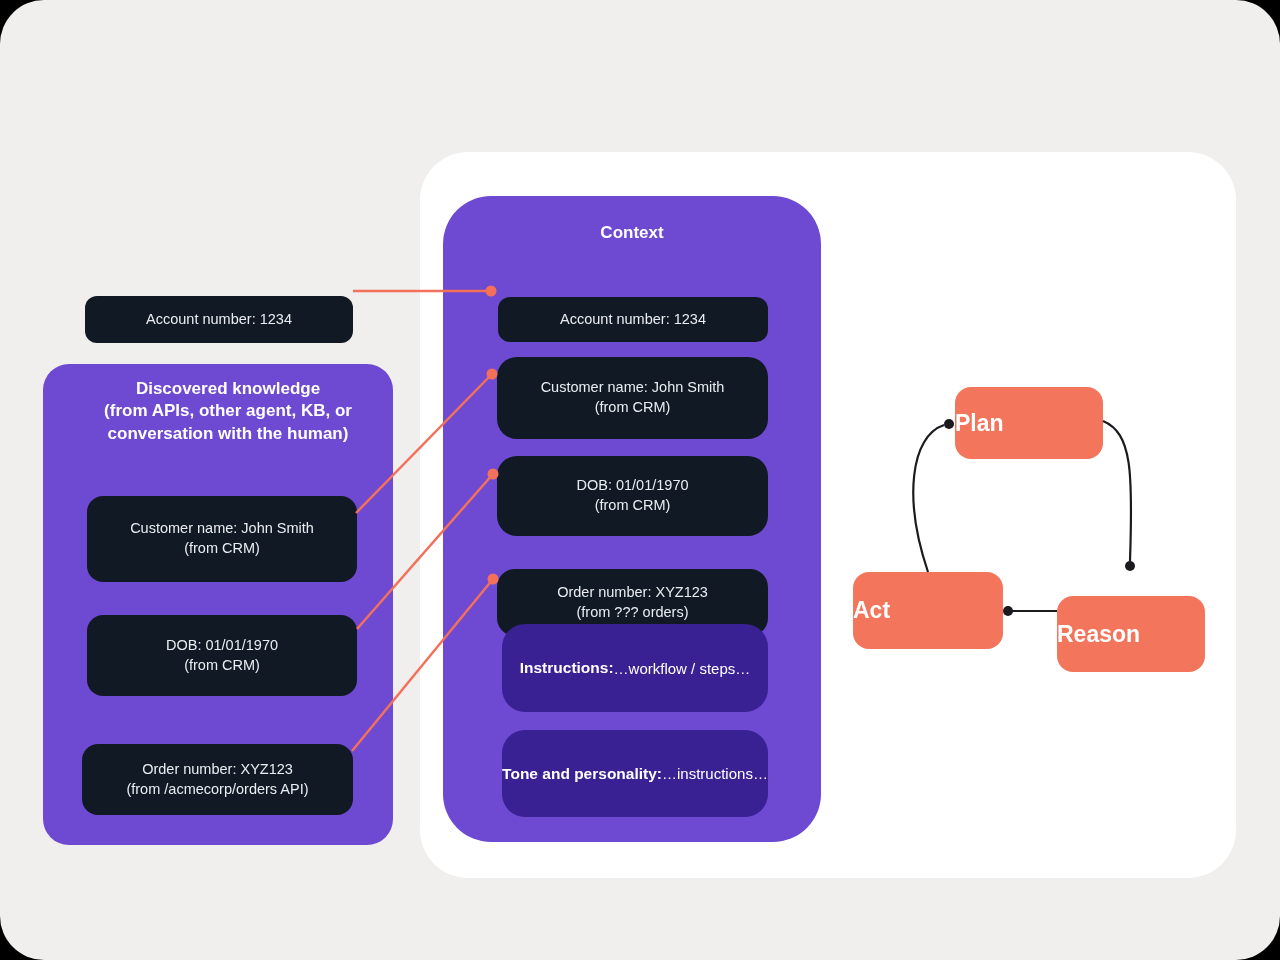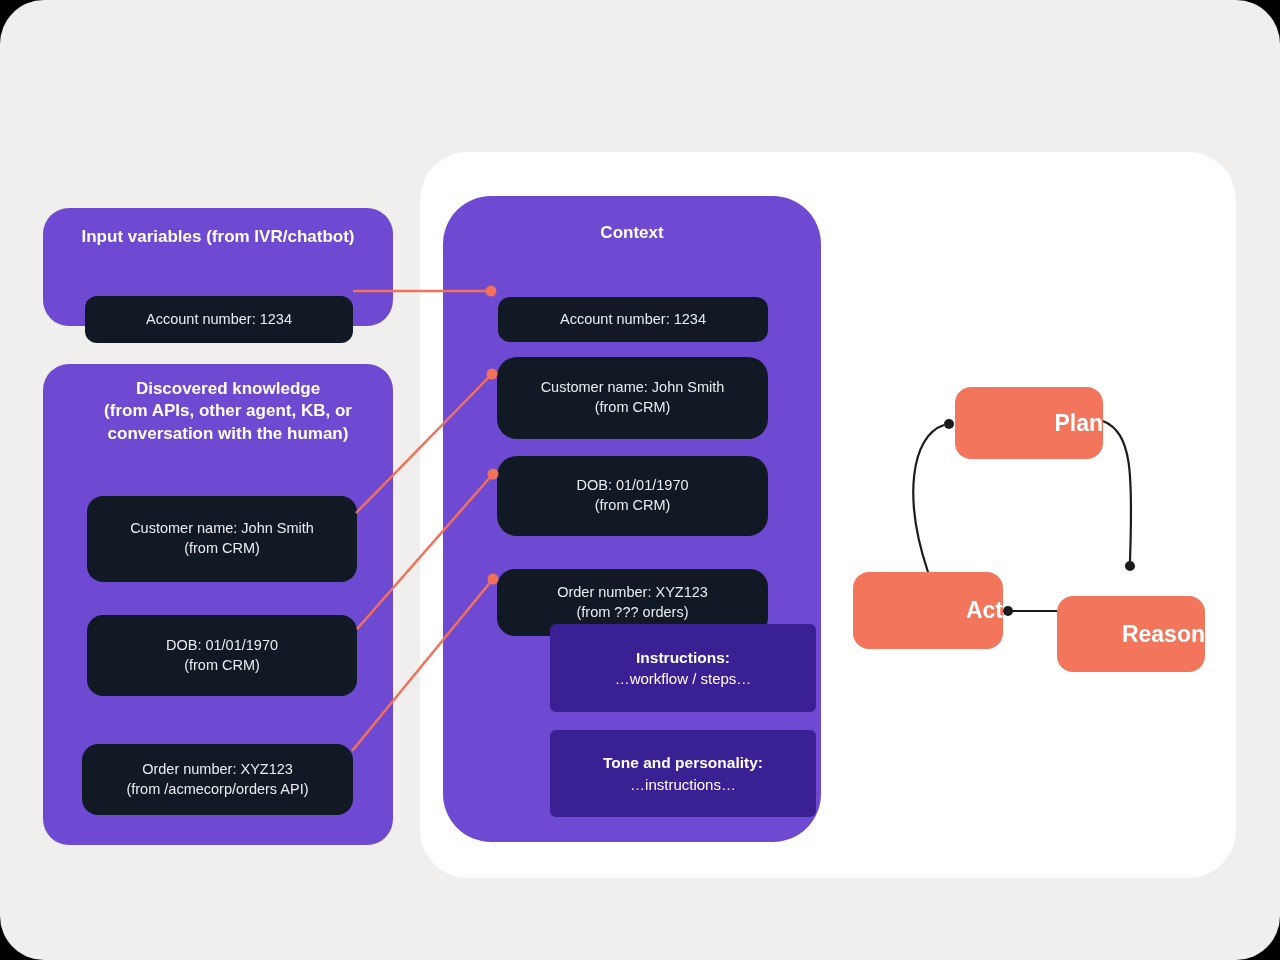--- a/index.html
+++ b/index.html
@@ -18,44 +18,41 @@
   .white-container{position:absolute;left:420px;top:152px;width:816px;height:726px;
                    background:#fff;border-radius:48px;}
   .context-panel{position:absolute;left:443px;top:196px;width:378px;height:646px;
                  background:#6e49d2;border-radius:48px;}
 
   .dark-box{position:absolute;background:#111a24;border-radius:16px;display:flex;
             flex-direction:column;align-items:center;justify-content:center;
             color:#e9edf2;font-size:14.5px;line-height:1.35;text-align:center;margin-top:28px;}
   .dark-box .line{display:block;}
 
-  .prompt-box{position:absolute;background:#392093;border-radius:6px;display:flex;
-              flex-direction:column;align-items:center;justify-content:center;
-              color:#fff;font-size:15px;line-height:1.4;text-align:center;margin-left:48px;}
+  .prompt-box{position:absolute;background:#392093;border-radius:23px;display:flex;
+              flex-direction:row;align-items:center;justify-content:center;
+              color:#fff;font-size:15px;line-height:1.4;text-align:center;}
   .prompt-box .heading{font-weight:700;font-size:15.5px;}
 
   .cycle-node{position:absolute;background:#f3765c;border-radius:16px;display:flex;
-              align-items:center;justify-content:flex-end;color:#fff;font-weight:700;
+              align-items:center;justify-content:flex-start;color:#fff;font-weight:700;
               font-size:23px;}
 
   svg.overlay{position:absolute;left:0;top:0;width:1280px;height:960px;pointer-events:none;}
   .pad-top{position:absolute;left:0;right:0;}
 </style>
 </head>
 <body>
 
 <div class="stage">
   <div class="canvas">
 
 
     <div class="white-container"></div>
 
-    <div class="purple-panel" style="left:43px;top:208px;width:350px;height:118px;">
-      <div class="panel-heading pad-top" style="top:18px;">Input variables (from IVR/chatbot)</div>
-    </div>
     <div class="dark-box" style="left:85px;top:268px;width:268px;height:47px;border-radius:12px;">
       <span class="line">Account number: 1234</span>
     </div>
 
     <div class="purple-panel" style="left:43px;top:364px;width:350px;height:481px;">
       <div class="panel-heading pad-top" style="top:14px;padding-left:20px;">
         <span class="line" style="display:block;">Discovered knowledge</span>
         <span class="line" style="display:block;">(from APIs, other agent, KB, or</span>
         <span class="line" style="display:block;">conversation with the human)</span>
       </div>

